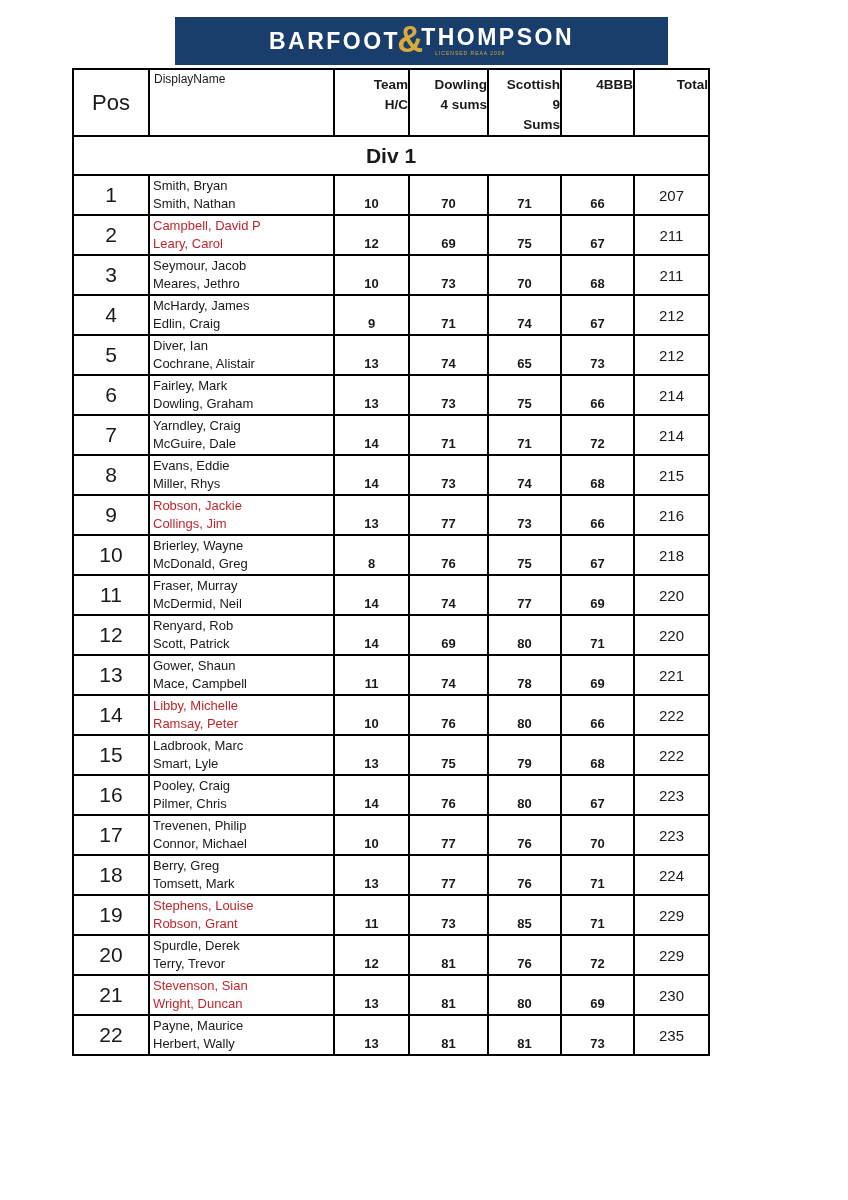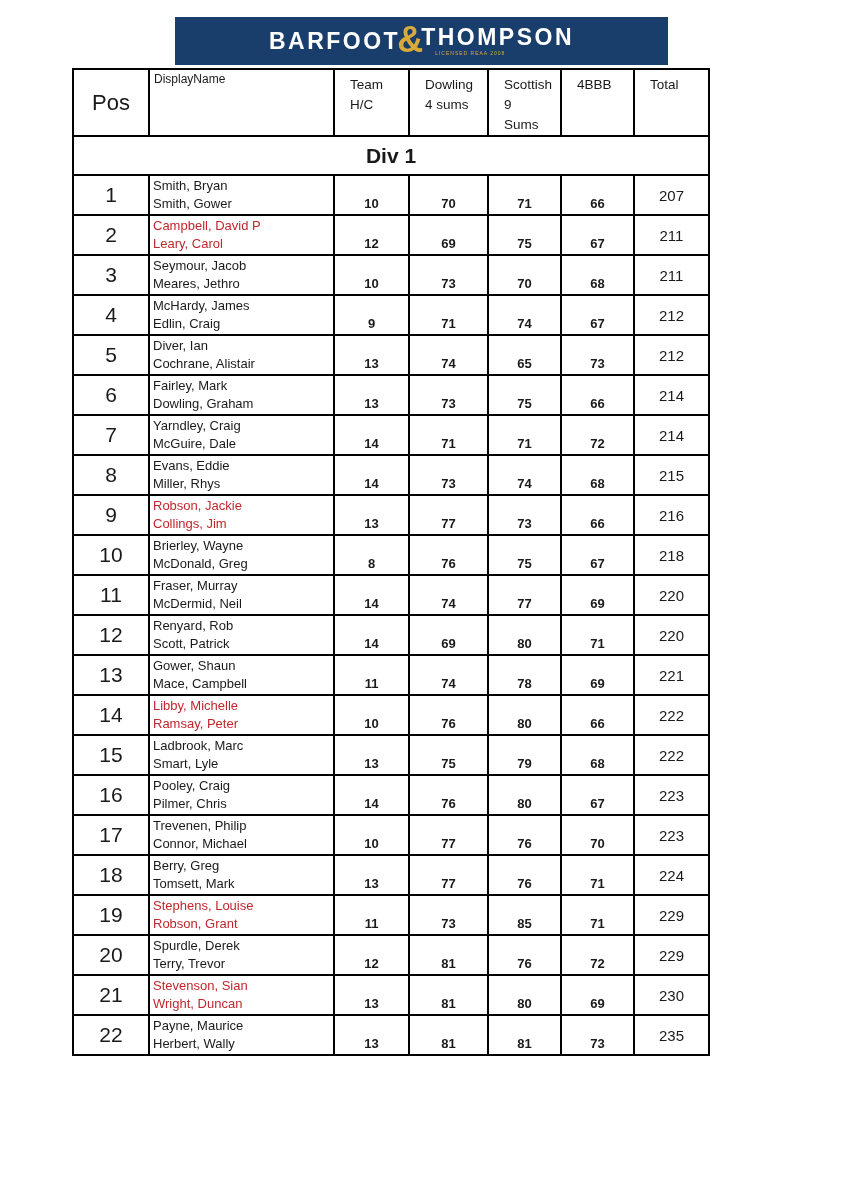--- a/index.html
+++ b/index.html
@@ -82,22 +82,22 @@
   }
   th.h-name {
     font-size: 12px;
     font-weight: normal;
     text-align: left;
     vertical-align: top;
     padding: 2px 0 0 4px;
   }
   th.h-bold {
     font-size: 13.5px;
-    font-weight: normal;
-    text-align: left;
+    font-weight: bold;
+    text-align: right;
     vertical-align: top;
     padding-top: 5px;
     line-height: 20px;
     padding-left: 15px;
   }
 
   
   tr.div-row { height: 39px; padding-left: 30px; }
   td.div-cell {
     text-align: center;
@@ -180,21 +180,21 @@
     </tr>
     <tr class="div-row">
       <td class="div-cell" colspan="7">Div 1</td>
     </tr>
   </thead>
   <tbody id="results-body">
       <tr>
         <td class="pos">1</td>
         <td class="names">
           <div>Smith, Bryan</div>
-          <div>Smith, Gower</div>
+          <div>Smith, Nathan</div>
         </td>
         <td class="score">10</td>
         <td class="score">70</td>
         <td class="score">71</td>
         <td class="score">66</td>
         <td class="total">207</td>
       </tr>
       <tr class="hl">
         <td class="pos">2</td>
         <td class="names">

